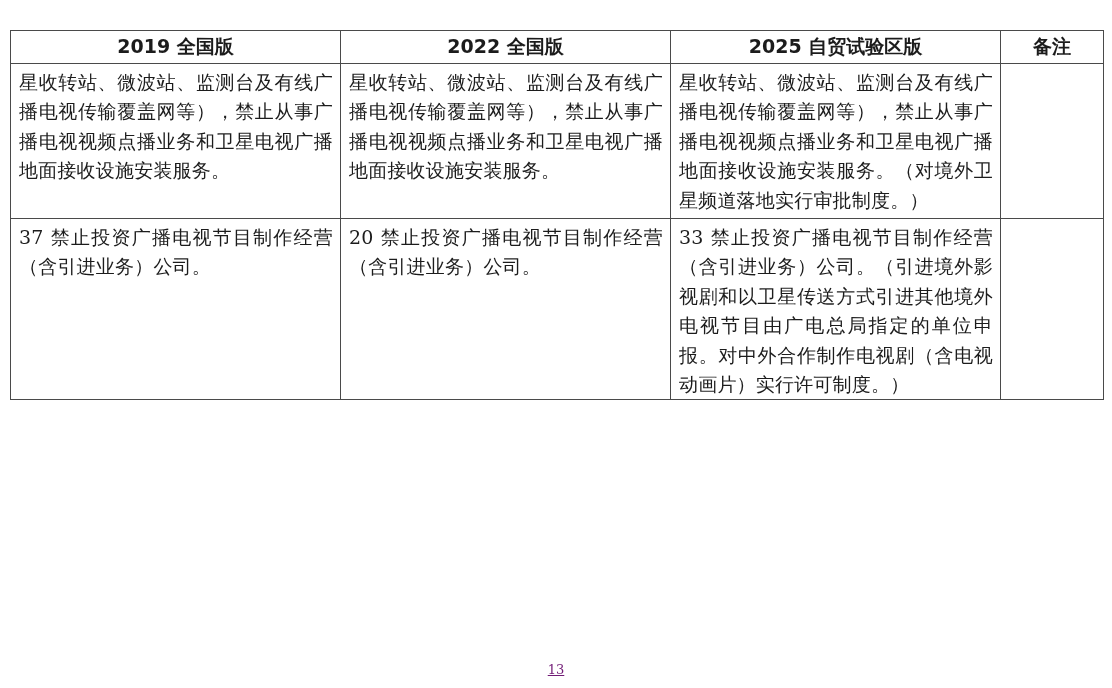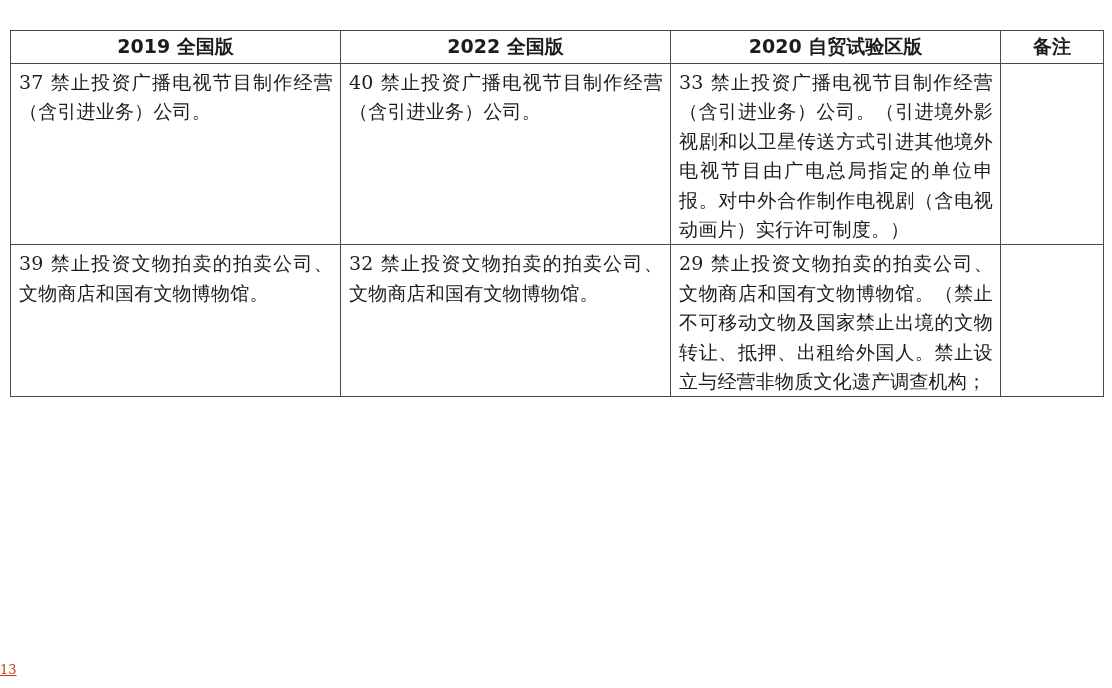--- a/index.html
+++ b/index.html
@@ -43,53 +43,53 @@
     letter-spacing: 0.2px;
   }
   tr.row-1 { height: 155px; }
   tr.row-2 { height: 176px; padding-left: 40px; }
   tr.row-3 { height: 116px; }
   tr.row-4 { height: 149px; }
   .page-number {
     position: absolute;
     left: 0; right: 0;
     top: 662px;
-    text-align: left;
+    text-align: center;
     font-size: 13px;
-    color: #c2410c;
+    color: #701a75;
     text-decoration: underline;
   }
 </style>
 </head>
 <body>
 
 <table class="doc-table">
   <colgroup>
     <col style="width:330px">
     <col style="width:330px">
     <col style="width:330px">
     <col style="width:103px">
   </colgroup>
   <thead>
     <tr>
       <th>2019 全国版</th>
       <th>2022 全国版</th>
-      <th>2020 自贸试验区版</th>
+      <th>2025 自贸试验区版</th>
       <th>备注</th>
     </tr>
   </thead>
   <tbody>
+    <tr class="row-1">
+      <td>星收转站、微波站、监测台及有线广播电视传输覆盖网等），禁止从事广播电视视频点播业务和卫星电视广播地面接收设施安装服务。</td>
+      <td>星收转站、微波站、监测台及有线广播电视传输覆盖网等），禁止从事广播电视视频点播业务和卫星电视广播地面接收设施安装服务。</td>
+      <td>星收转站、微波站、监测台及有线广播电视传输覆盖网等），禁止从事广播电视视频点播业务和卫星电视广播地面接收设施安装服务。（对境外卫星频道落地实行审批制度。）</td>
+      <td></td>
+    </tr>
     <tr class="row-2">
       <td>37 禁止投资广播电视节目制作经营（含引进业务）公司。</td>
-      <td>40 禁止投资广播电视节目制作经营（含引进业务）公司。</td>
+      <td>20 禁止投资广播电视节目制作经营（含引进业务）公司。</td>
       <td>33 禁止投资广播电视节目制作经营（含引进业务）公司。（引进境外影视剧和以卫星传送方式引进其他境外电视节目由广电总局指定的单位申报。对中外合作制作电视剧（含电视动画片）实行许可制度。）</td>
-      <td></td>
-    </tr>
-    <tr class="row-4">
-      <td>39 禁止投资文物拍卖的拍卖公司、文物商店和国有文物博物馆。</td>
-      <td>32 禁止投资文物拍卖的拍卖公司、文物商店和国有文物博物馆。</td>
-      <td>29 禁止投资文物拍卖的拍卖公司、文物商店和国有文物博物馆。（禁止不可移动文物及国家禁止出境的文物转让、抵押、出租给外国人。禁止设立与经营非物质文化遗产调查机构；</td>
       <td></td>
     </tr>
   </tbody>
 </table>
 
 <div class="page-number">13</div>
 
 </body></html>

